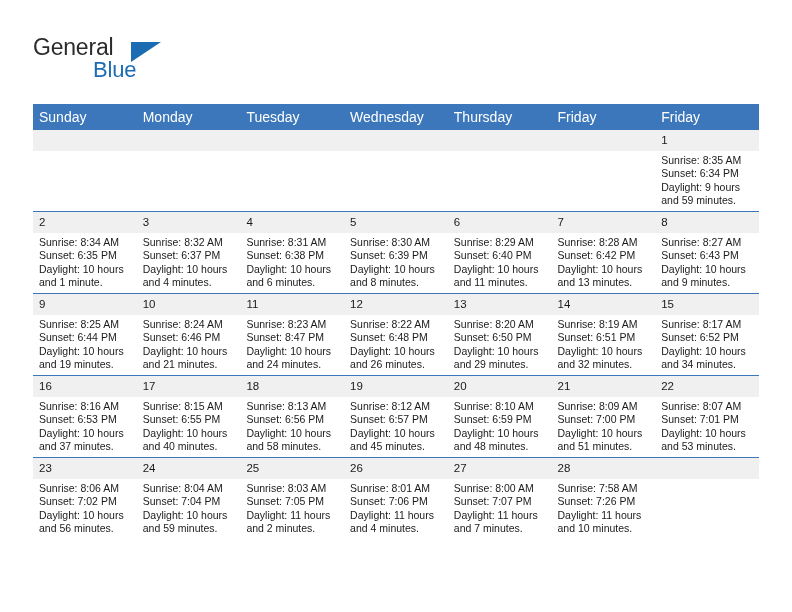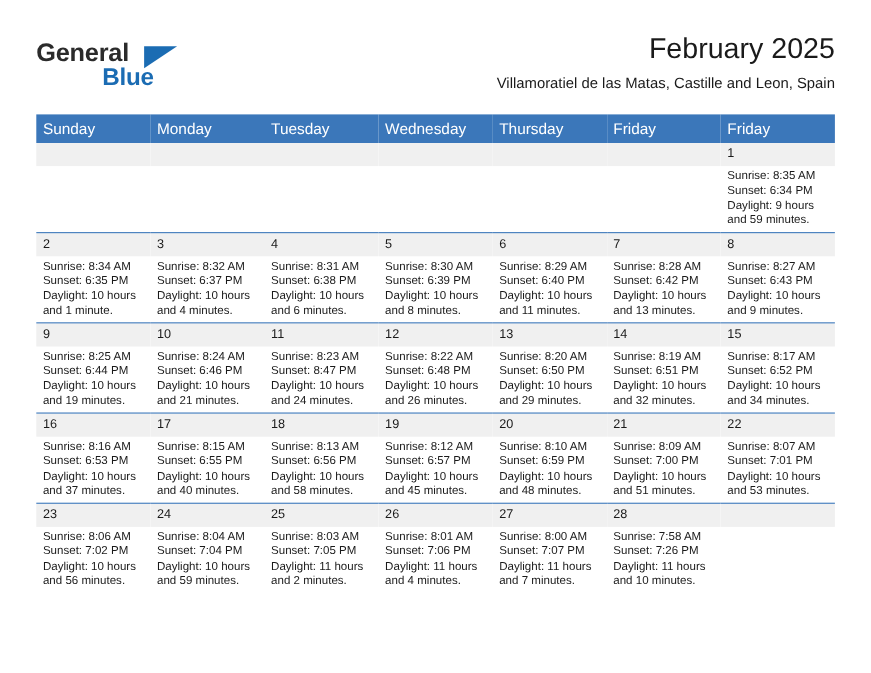--- a/index.html
+++ b/index.html
@@ -28,21 +28,20 @@
     top: 28px;
     width: 726px;
     height: 70px;
   }
   .logo {
     position: absolute;
     left: 0;
     top: 6px;
     width: 180px;
     height: 56px;
-    font-weight: bold;
   }
   .logo-general {
     position: absolute;
     left: 0;
     top: 0;
     font-size: 23px;
     letter-spacing: -0.2px;
     color: #2b2b2b;
     font-family: "Liberation Sans", sans-serif;
   }
@@ -143,24 +142,20 @@
 <div class="page">
 
   <div class="header">
 
     <div class="logo">
       <span class="logo-general">General</span>
       <span class="logo-tri"></span>
       <span class="logo-blue">Blue</span>
     </div>
 
-    <div class="title-block">
-      <div class="cal-title">February 2025</div>
-      <div class="cal-subtitle">Villamoratiel de las Matas, Castille and Leon, Spain</div>
-    </div>
 
   </div>
 
   <table class="calendar">
     <colgroup>
       <col style="width:14.2857%">
         <col style="width:14.2857%">
         <col style="width:14.2857%">
       <col style="width:14.2857%">
         <col style="width:14.2857%">

